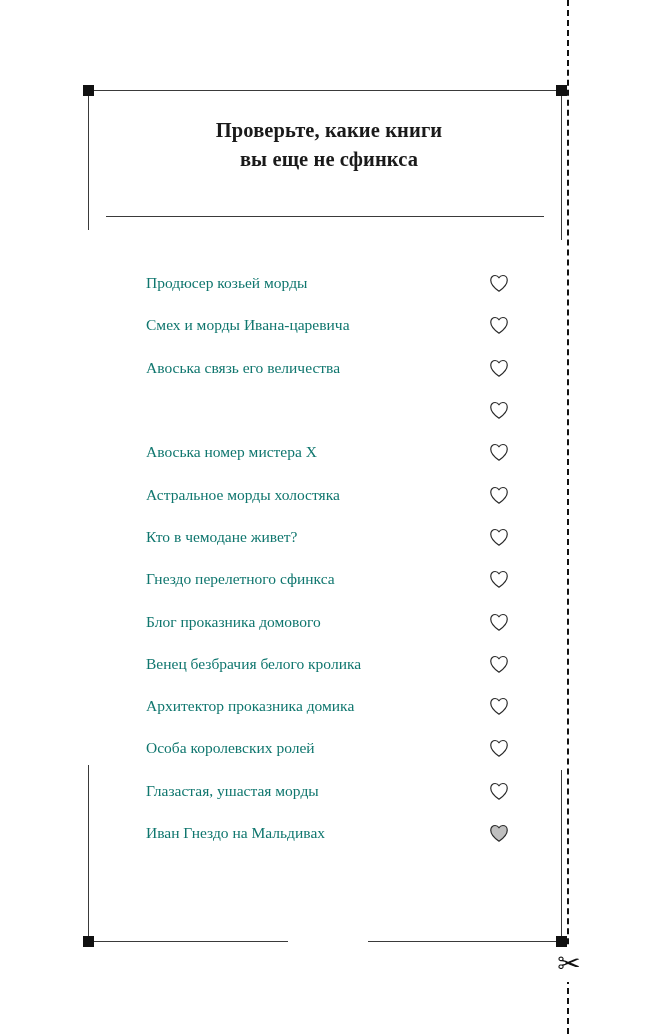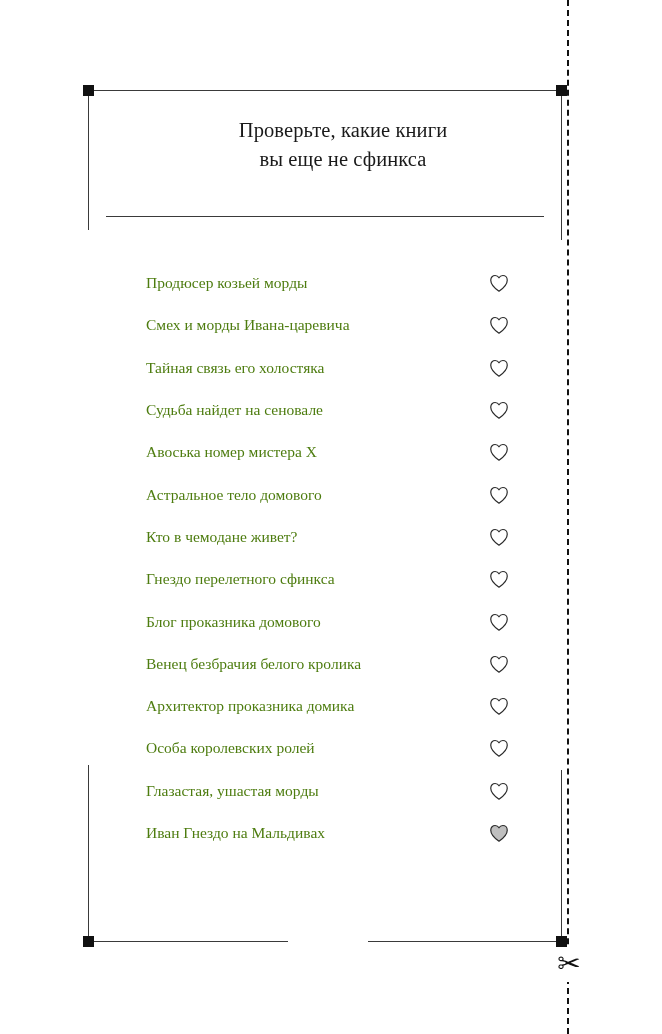--- a/index.html
+++ b/index.html
@@ -85,25 +85,25 @@
     background: #111111;
   }
   .corner.tl { left: -5px;  top: -5px; }
   .corner.tr { right: -5px; top: -5px; }
   .corner.bl { left: -5px;  bottom: -5px; }
   .corner.br { right: -5px; bottom: -5px; }
 
   
   .card-title {
     position: absolute;
-    left: 18px;
+    left: 4px;
     top: 26px;
     width: 100%;
     text-align: center;
-    font-weight: normal;
+    font-weight: bold;
     font-size: 20.5px;
     line-height: 29px;
     letter-spacing: 0.1px;
   }
   .title-line-2 { display: block; }
 
   .divider {
     position: absolute;
     left: 18px;
     top: 126px;
@@ -129,21 +129,21 @@
     align-items: center;
   }
   .book-title {
     position: absolute;
     left: 58px;
     top: 50%;
     transform: translateY(-50%);
     font-size: 15.5px;
     line-height: 20px;
     white-space: nowrap;
-    color: #4d7c0f;
+    color: #0f766e;
   }
   .heart {
     position: absolute;
     left: 400px;
     top: 50%;
     transform: translateY(-50%);
     width: 22px;
     height: 22px;
   }
   .heart svg { display: block; }
@@ -183,45 +183,44 @@
       </li>
       <li class="book-row">
         <span class="book-title">Смех и морды Ивана-царевича</span>
         <span class="heart">
           <svg viewBox="0 0 24 24" width="22" height="22">
             <path d="M12 21 C12 21 3 14.6 3 8.9 C3 5.9 5.2 3.8 7.8 3.8 C9.7 3.8 11.2 4.9 12 6.3 C12.8 4.9 14.3 3.8 16.2 3.8 C18.8 3.8 21 5.9 21 8.9 C21 14.6 12 21 12 21 Z" fill="#ffffff" stroke="#2b2b2b" stroke-width="1.3" stroke-linejoin="round"></path>
           </svg>
         </span>
       </li>
       <li class="book-row">
-        <span class="book-title">Тайная связь его холостяка</span>
-        <span class="heart">
-          <svg viewBox="0 0 24 24" width="22" height="22">
-            <path d="M12 21 C12 21 3 14.6 3 8.9 C3 5.9 5.2 3.8 7.8 3.8 C9.7 3.8 11.2 4.9 12 6.3 C12.8 4.9 14.3 3.8 16.2 3.8 C18.8 3.8 21 5.9 21 8.9 C21 14.6 12 21 12 21 Z" fill="#ffffff" stroke="#2b2b2b" stroke-width="1.3" stroke-linejoin="round"></path>
-          </svg>
-        </span>
-      </li>
-      <li class="book-row">
-        <span class="book-title">Судьба найдет на сеновале</span>
+        <span class="book-title">Авоська связь его величества</span>
+        <span class="heart">
+          <svg viewBox="0 0 24 24" width="22" height="22">
+            <path d="M12 21 C12 21 3 14.6 3 8.9 C3 5.9 5.2 3.8 7.8 3.8 C9.7 3.8 11.2 4.9 12 6.3 C12.8 4.9 14.3 3.8 16.2 3.8 C18.8 3.8 21 5.9 21 8.9 C21 14.6 12 21 12 21 Z" fill="#ffffff" stroke="#2b2b2b" stroke-width="1.3" stroke-linejoin="round"></path>
+          </svg>
+        </span>
+      </li>
+      <li class="book-row">
         <span class="heart">
           <svg viewBox="0 0 24 24" width="22" height="22">
             <path d="M12 21 C12 21 3 14.6 3 8.9 C3 5.9 5.2 3.8 7.8 3.8 C9.7 3.8 11.2 4.9 12 6.3 C12.8 4.9 14.3 3.8 16.2 3.8 C18.8 3.8 21 5.9 21 8.9 C21 14.6 12 21 12 21 Z" fill="#ffffff" stroke="#2b2b2b" stroke-width="1.3" stroke-linejoin="round"></path>
           </svg>
         </span>
       </li>
       <li class="book-row">
         <span class="book-title">Авоська номер мистера X</span>
         <span class="heart">
           <svg viewBox="0 0 24 24" width="22" height="22">
             <path d="M12 21 C12 21 3 14.6 3 8.9 C3 5.9 5.2 3.8 7.8 3.8 C9.7 3.8 11.2 4.9 12 6.3 C12.8 4.9 14.3 3.8 16.2 3.8 C18.8 3.8 21 5.9 21 8.9 C21 14.6 12 21 12 21 Z" fill="#ffffff" stroke="#2b2b2b" stroke-width="1.3" stroke-linejoin="round"></path>
           </svg>
         </span>
       </li>
       <li class="book-row">
-        <span class="book-title">Астральное тело домового</span>
+        <span class="book-title">Астральное морды холостяка</span>
         <span class="heart">
           <svg viewBox="0 0 24 24" width="22" height="22">
             <path d="M12 21 C12 21 3 14.6 3 8.9 C3 5.9 5.2 3.8 7.8 3.8 C9.7 3.8 11.2 4.9 12 6.3 C12.8 4.9 14.3 3.8 16.2 3.8 C18.8 3.8 21 5.9 21 8.9 C21 14.6 12 21 12 21 Z" fill="#ffffff" stroke="#2b2b2b" stroke-width="1.3" stroke-linejoin="round"></path>
           </svg>
         </span>
       </li>
       <li class="book-row">
         <span class="book-title">Кто в чемодане живет?</span>
         <span class="heart">
           <svg viewBox="0 0 24 24" width="22" height="22">

